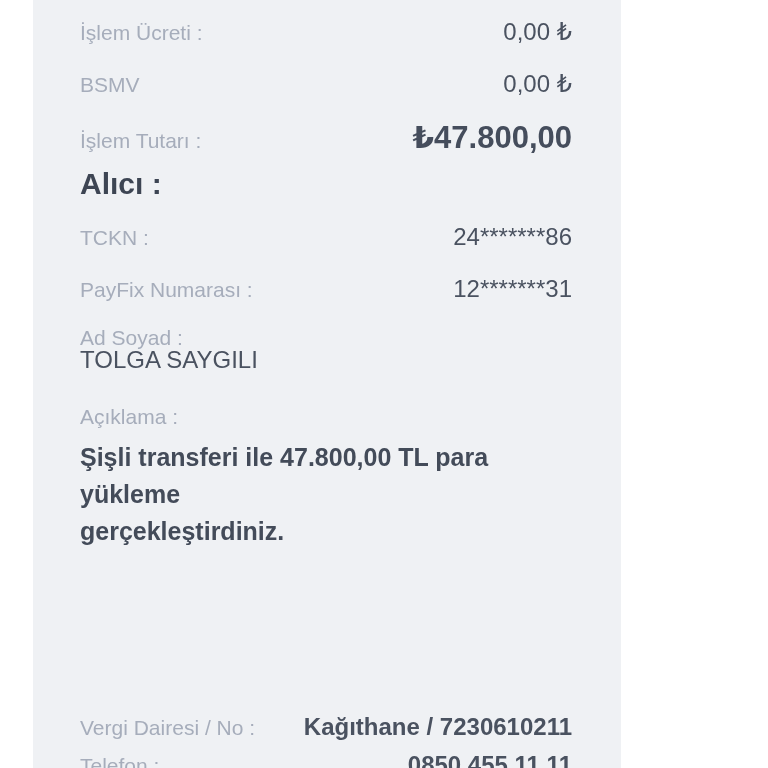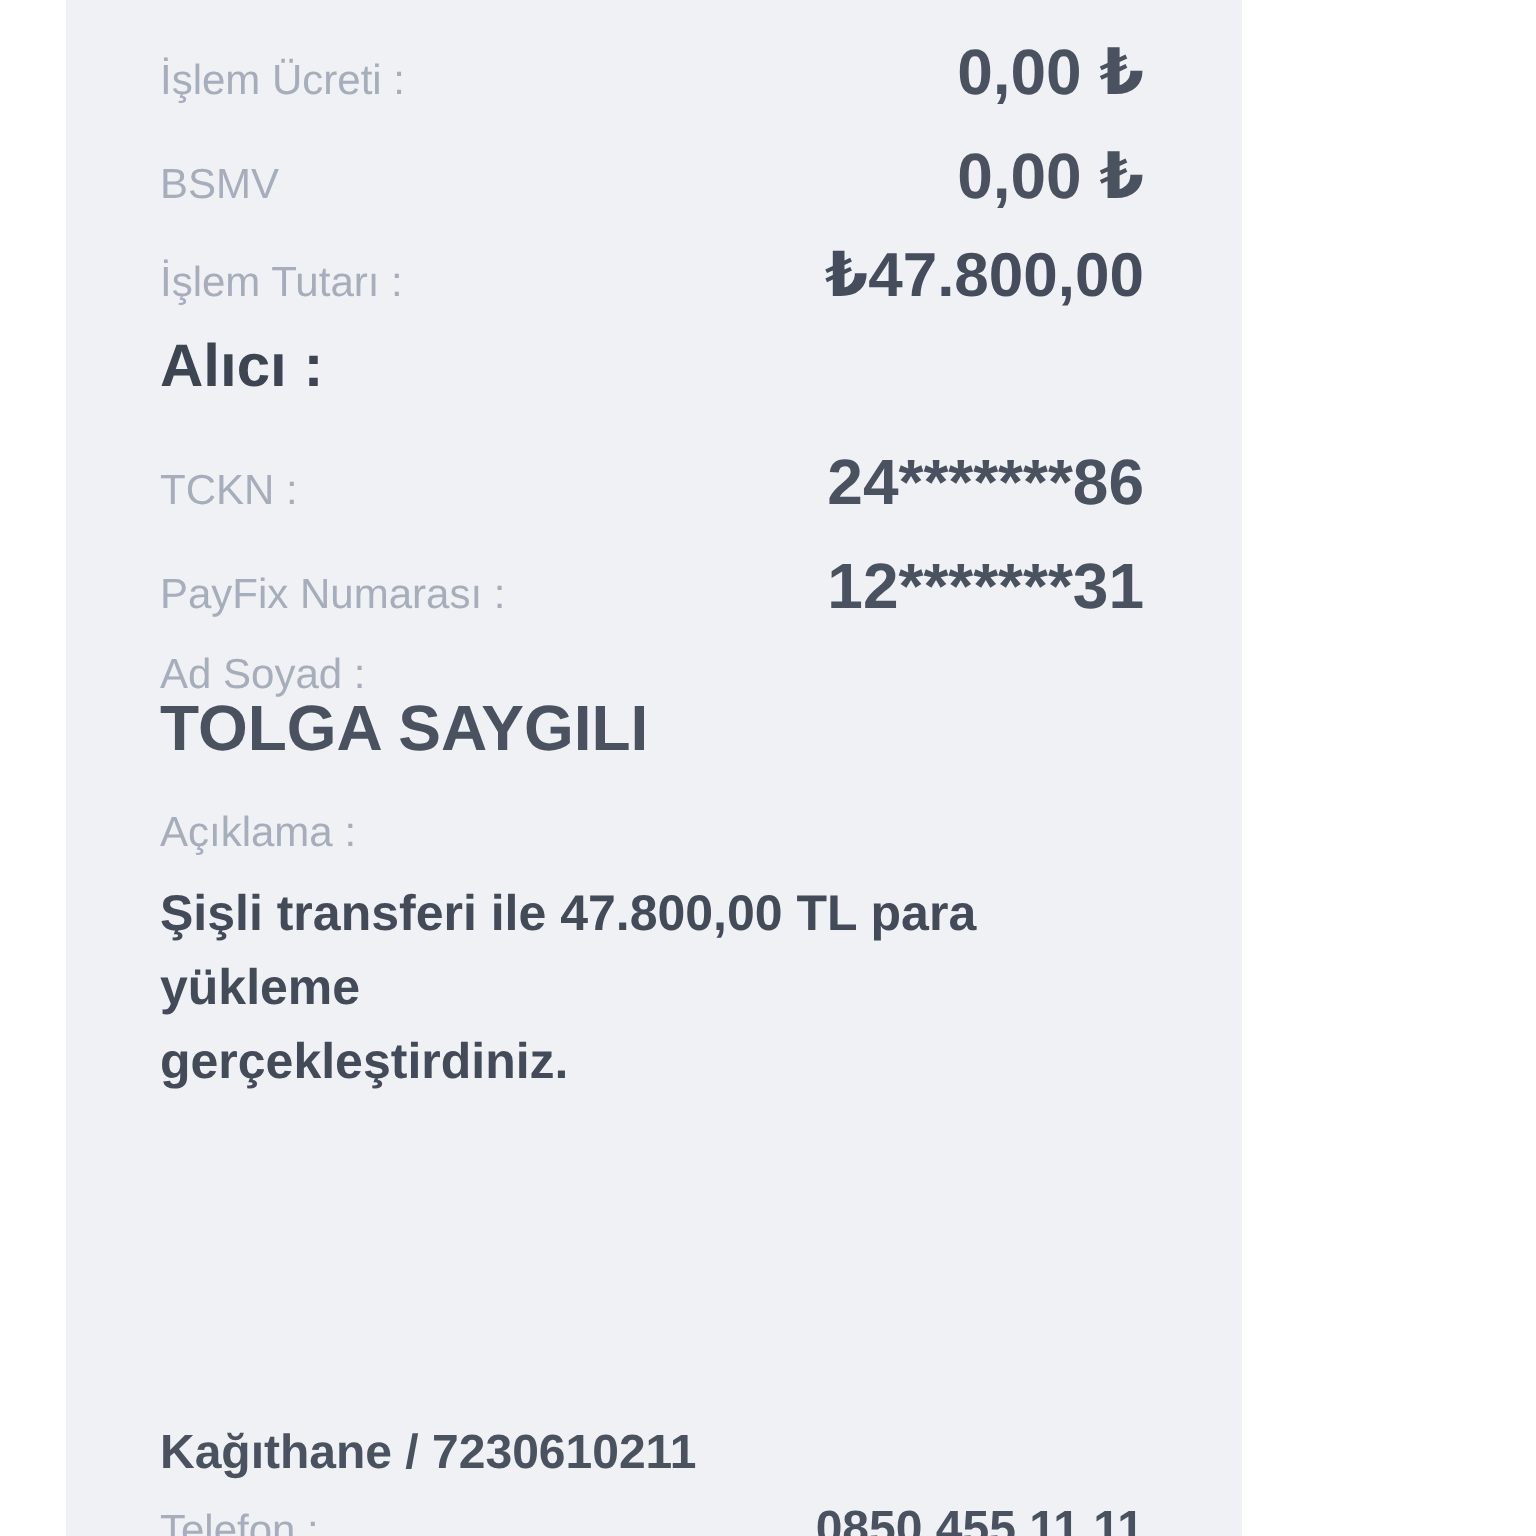--- a/index.html
+++ b/index.html
@@ -24,22 +24,22 @@
     align-items: baseline;
   }
   .lbl {
     font-size: 21px;
     font-weight: 500;
     color: #a6adbb;
     line-height: 1;
     white-space: nowrap;
   }
   .val {
-    font-size: 32px;
-    font-weight: 700;
+    font-size: 24px;
+    font-weight: 400;
     color: #4a5260;
     line-height: 1;
     white-space: nowrap;
   }
   .val-big {
     font-size: 31px;
     font-weight: 700;
     color: #454d5c;
     line-height: 1;
     white-space: nowrap;
@@ -122,20 +122,21 @@
   </div>
 
   <div class="desc-label" style="top:406px;">Açıklama :</div>
   <div class="desc-block" style="top:439px;">
     <div>Şişli transferi ile 47.800,00 TL para yükleme</div>
     <div>gerçekleştirdiniz.</div>
   </div>
 
 
   <div class="row" style="top:715px;">
+    <span class="lbl">Vergi Dairesi / No :</span>
     <span class="val-small">Kağıthane / 7230610211</span>
   </div>
 
   <div class="row" style="top:753px;">
     <span class="lbl">Telefon :</span>
     <span class="val-small">0850 455 11 11</span>
   </div>
 
 </div>
 

